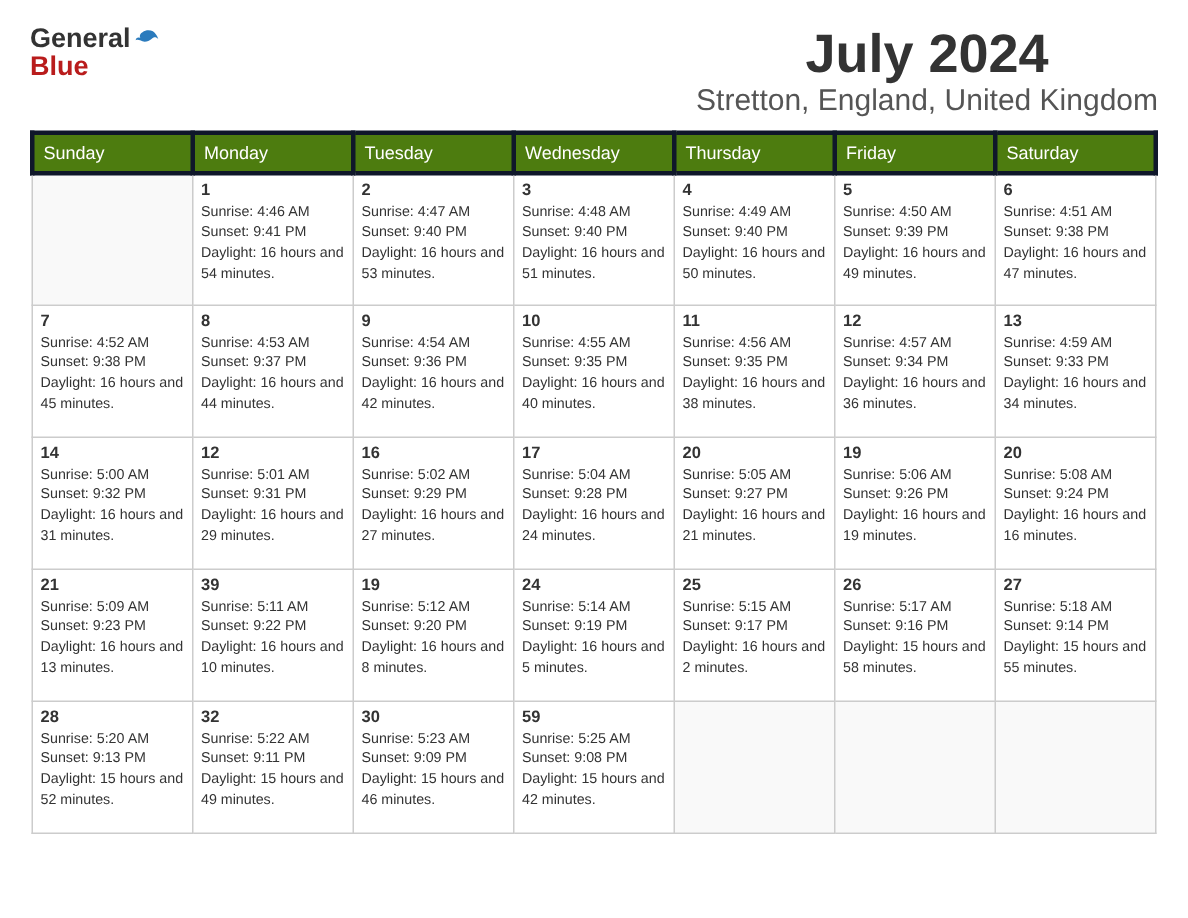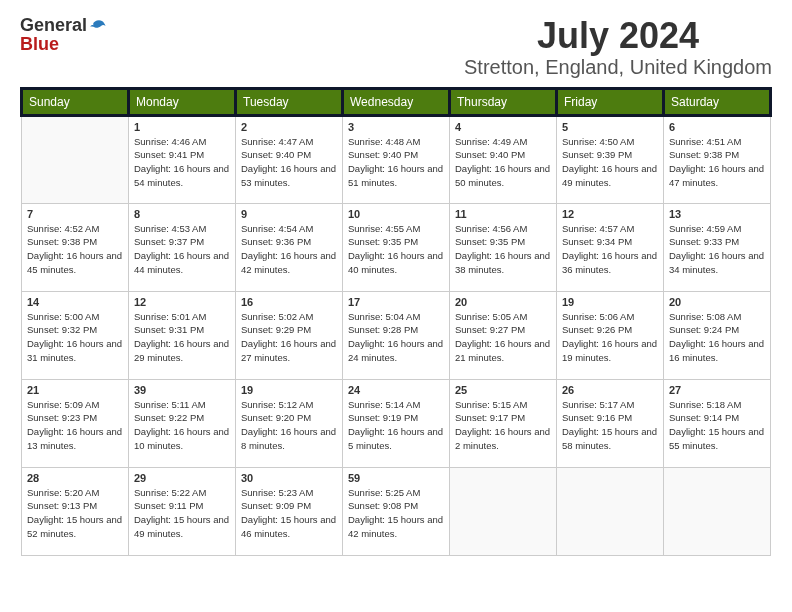--- a/index.html
+++ b/index.html
@@ -241,21 +241,21 @@
             <span class="day-num">27</span>
             <div class="cell-content">Sunrise: 5:18 AM<br>Sunset: 9:14 PM<br>Daylight: 15 hours and 55 minutes.</div>
           </td>
         </tr>
         <tr>
           <td>
             <span class="day-num">28</span>
             <div class="cell-content">Sunrise: 5:20 AM<br>Sunset: 9:13 PM<br>Daylight: 15 hours and 52 minutes.</div>
           </td>
           <td>
-            <span class="day-num">29</span>
+            <span class="day-num">32</span>
             <div class="cell-content">Sunrise: 5:22 AM<br>Sunset: 9:11 PM<br>Daylight: 15 hours and 49 minutes.</div>
           </td>
           <td>
             <span class="day-num">30</span>
             <div class="cell-content">Sunrise: 5:23 AM<br>Sunset: 9:09 PM<br>Daylight: 15 hours and 46 minutes.</div>
           </td>
           <td>
             <span class="day-num">59</span>
             <div class="cell-content">Sunrise: 5:25 AM<br>Sunset: 9:08 PM<br>Daylight: 15 hours and 42 minutes.</div>
           </td>

